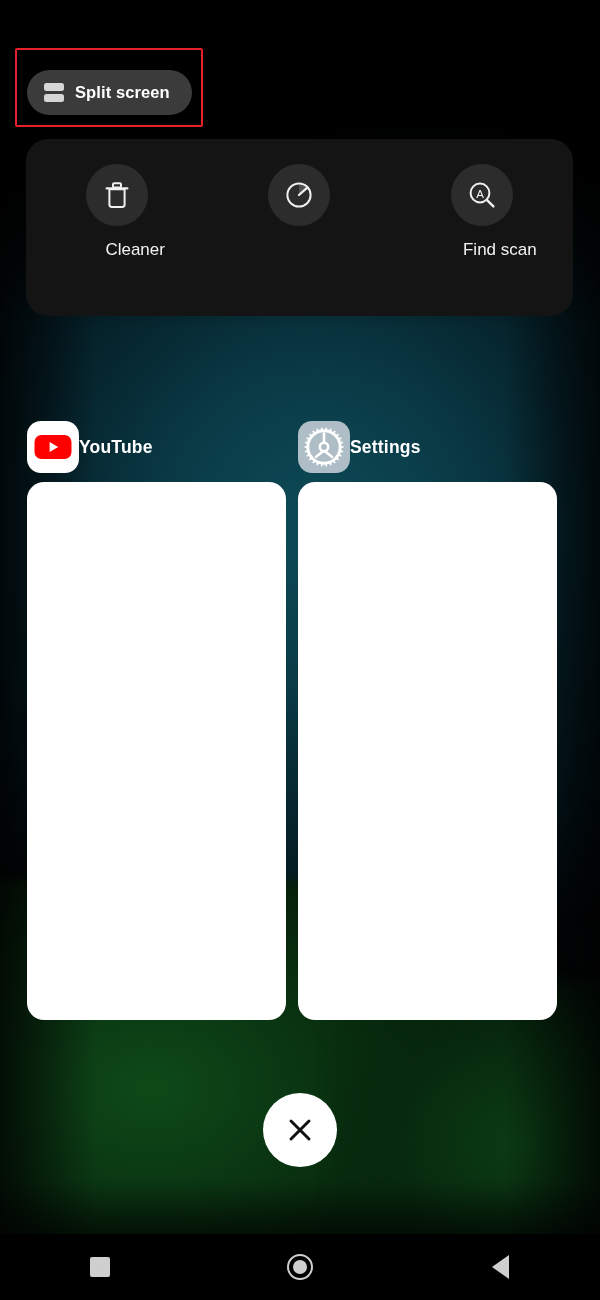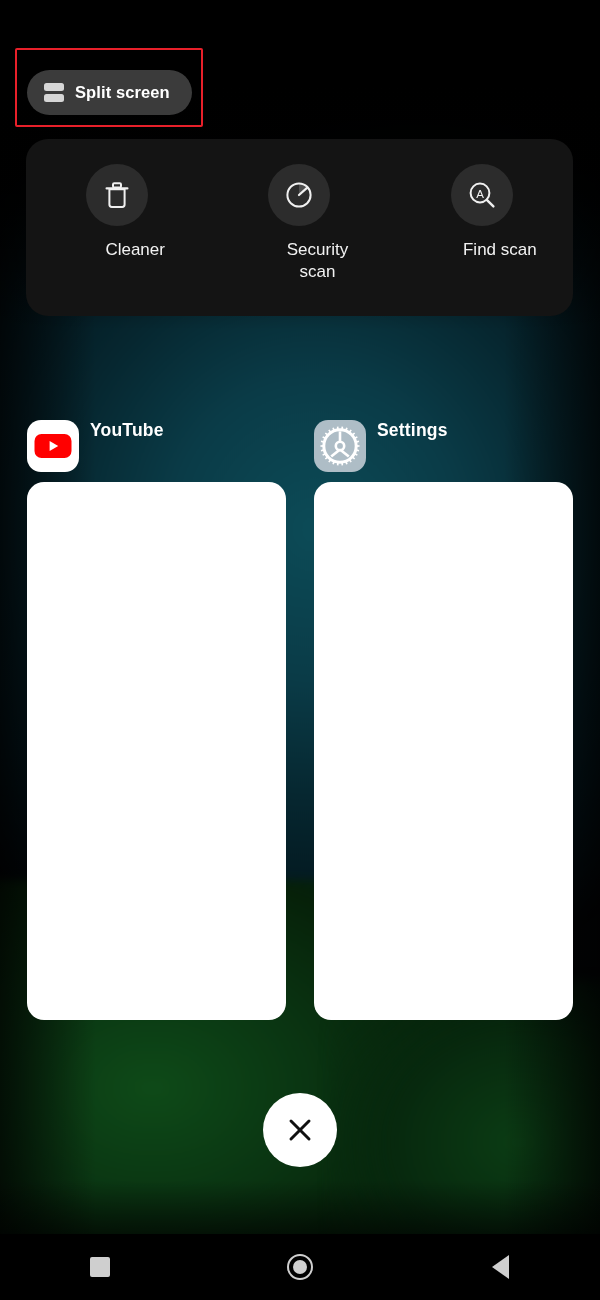--- a/index.html
+++ b/index.html
@@ -117,23 +117,23 @@
     margin-top:13px;
     color:#f2f2f2; font-size:17px; font-weight:400;
     line-height:22px; text-align:center;
     max-width:96px;
     margin-left:36px;
   }
 
   
   .task { position:absolute; }
   #task-youtube { left:27px; top:420px; width:259px; }
-  #task-settings { left:314px; top:420px; width:259px; }
+  #task-settings { left:298px; top:420px; width:259px; }
   .task-header {
-    display:flex; gap:11px;
+    display:flex; align-items:center; 
     height:54px;
   }
   .app-icon {
     width:52px; height:52px; border-radius:14px;
     display:flex; align-items:center; justify-content:center;
     flex:0 0 auto;
   }
   .app-icon.youtube { background:#ffffff; }
   .app-icon.settings { background:#aebdc6; }
   .task-title {
@@ -222,22 +222,20 @@
     </div>
 
     <div class="qa-item">
       <div class="qa-circle">
         <svg width="30" height="30" viewBox="0 0 30 30">
           <circle cx="15" cy="15" r="11.6" fill="none" stroke="#f0f0f0" stroke-width="2"></circle>
           <line x1="15" y1="15" x2="23.3" y2="7.6" stroke="#f0f0f0" stroke-width="2.2" stroke-linecap="round"></line>
           <path d="M15 3.4 A11.6 11.6 0 0 1 23.3 7.6 L15 15 Z" fill="#f0f0f0" opacity="0.18"></path>
         </svg>
       </div>
-      <div class="qa-label">Security
-scan</div>
     </div>
 
     <div class="qa-item">
       <div class="qa-circle">
         <svg width="30" height="30" viewBox="0 0 30 30">
           <circle cx="13" cy="13" r="9.4" fill="none" stroke="#f0f0f0" stroke-width="2"></circle>
           <line x1="19.8" y1="19.8" x2="26.4" y2="26.4" stroke="#f0f0f0" stroke-width="2.4" stroke-linecap="round"></line>
           <text x="13" y="17.6" font-family="Liberation Sans, sans-serif" font-size="11.5" font-weight="400" fill="#f0f0f0" text-anchor="middle">A</text>
         </svg>
       </div>

